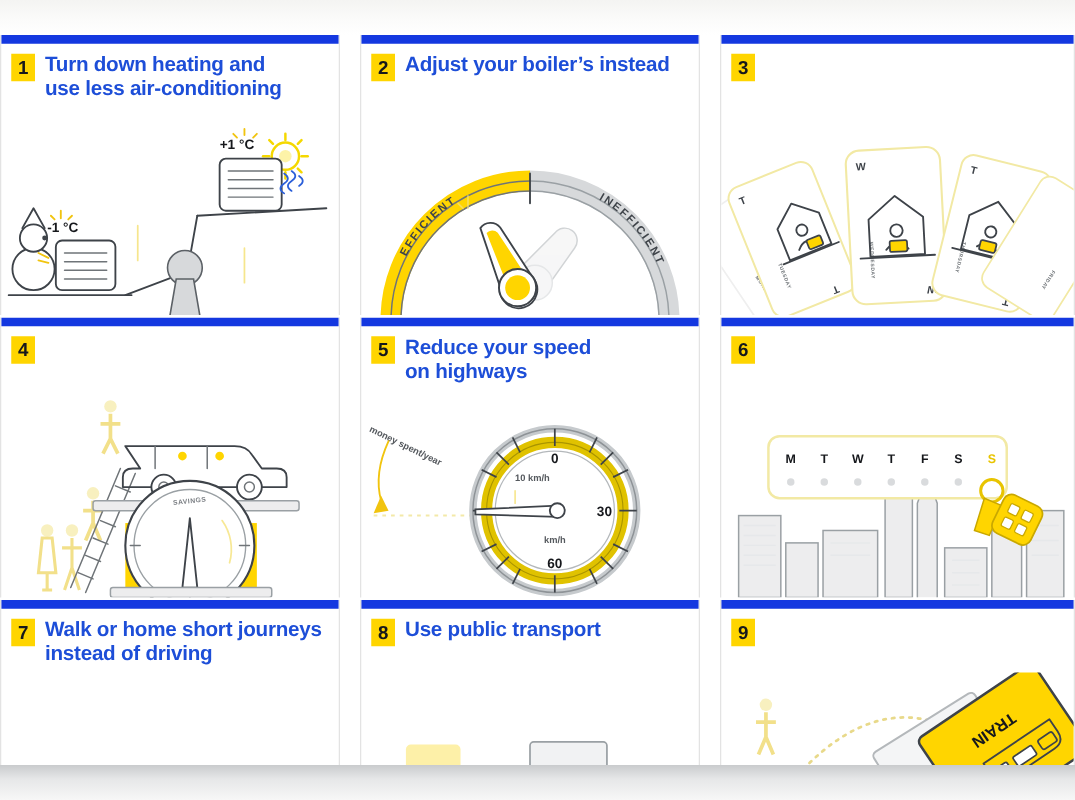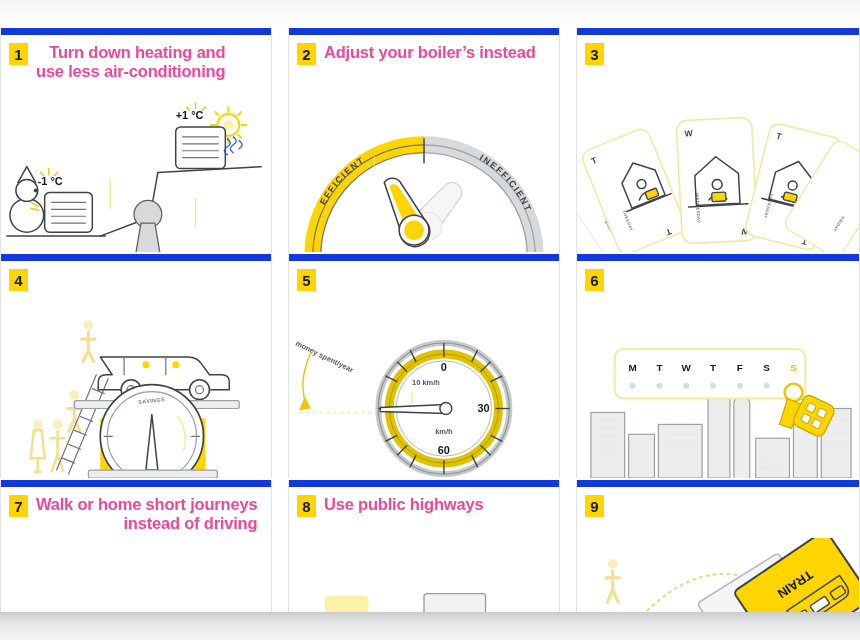--- a/index.html
+++ b/index.html
@@ -43,24 +43,23 @@
   .num {
     flex: 0 0 auto;
     width: 19px; height: 22px;
     background: #ffd500;
     color: #16181c;
     font-size: 15px; font-weight: bold;
     display: flex; align-items: center; justify-content: center;
     line-height: 1;
   }
   .title {
-    font-size: 16.5px; font-weight: bold; color: #ec4899;
+    font-size: 16.5px; font-weight: bold; color: #1d4ed8;
     line-height: 1.18; letter-spacing: -0.2px;
     white-space: pre-line;
-    text-align: right;
   }
   .art { position: absolute; left: 0; right: 0; bottom: 0; top: 58px; }
   .art svg { width: 100%; height: 100%; display: block; }
 
   
   .ln   { fill: none; stroke: #3e4349; stroke-width: 1.5; stroke-linecap: round; stroke-linejoin: round; }
   .lnt  { fill: none; stroke: #6f7478; stroke-width: 1.2; stroke-linecap: round; stroke-linejoin: round; }
   .gry  { fill: #d7d9db; stroke: #5c6166; stroke-width: 1.3; }
   .gryl { fill: #ededee; stroke: #9aa0a4; stroke-width: 1.2; }
   .wht  { fill: #ffffff; stroke: #3e4349; stroke-width: 1.5; }
@@ -349,20 +348,22 @@
         </svg>
       </div>
     </div>
 
     <div class="gap"></div>
 
     <div class="card">
       <div class="bluebar"></div>
       <div class="card-head">
         <div class="num">5</div>
+        <div class="title">Reduce your speed
+on highways</div>
       </div>
       <div class="art">
         <svg viewBox="0 0 272 166" preserveAspectRatio="xMidYMax meet">
 
           <text class="tsm" x="6" y="32" transform="rotate(26 6 32)">money spent/year</text>
           <path class="yeln" d="M22 40 q-12 26 -6 48" stroke-width="2.5"></path>
           <path d="M16 84 l-6 14 l12 -2 z" fill="#f1c40f"></path>
           <g stroke="#f3e9a8" stroke-width="1.6" stroke-dasharray="3 4" fill="none">
               <line x1="10" y1="100" x2="116" y2="100"></line>
             </g>
@@ -488,21 +489,21 @@
 instead of driving</div>
       </div>
     </div>
 
     <div class="gap"></div>
 
     <div class="card">
       <div class="bluebar"></div>
       <div class="card-head">
         <div class="num">8</div>
-        <div class="title">Use public highways</div>
+        <div class="title">Use public transport</div>
       </div>
       <div class="art">
         <svg viewBox="0 0 272 76" preserveAspectRatio="xMidYMin meet">
           <rect x="36" y="58" width="44" height="30" rx="4" fill="#fdf0a8" stroke="none"></rect>
           <rect x="136" y="56" width="62" height="26" rx="3" fill="#f1f2f3" stroke="#9aa0a4" stroke-width="1.4"></rect>
         </svg>
       </div>
     </div>
 
     <div class="gap"></div>

